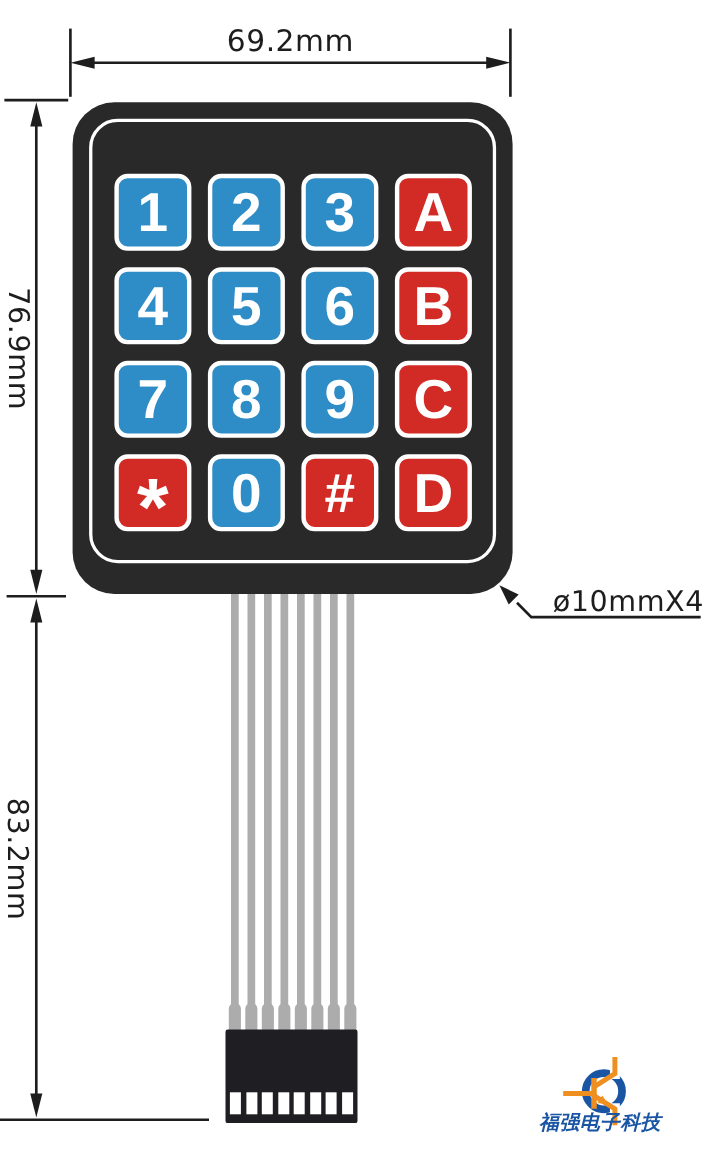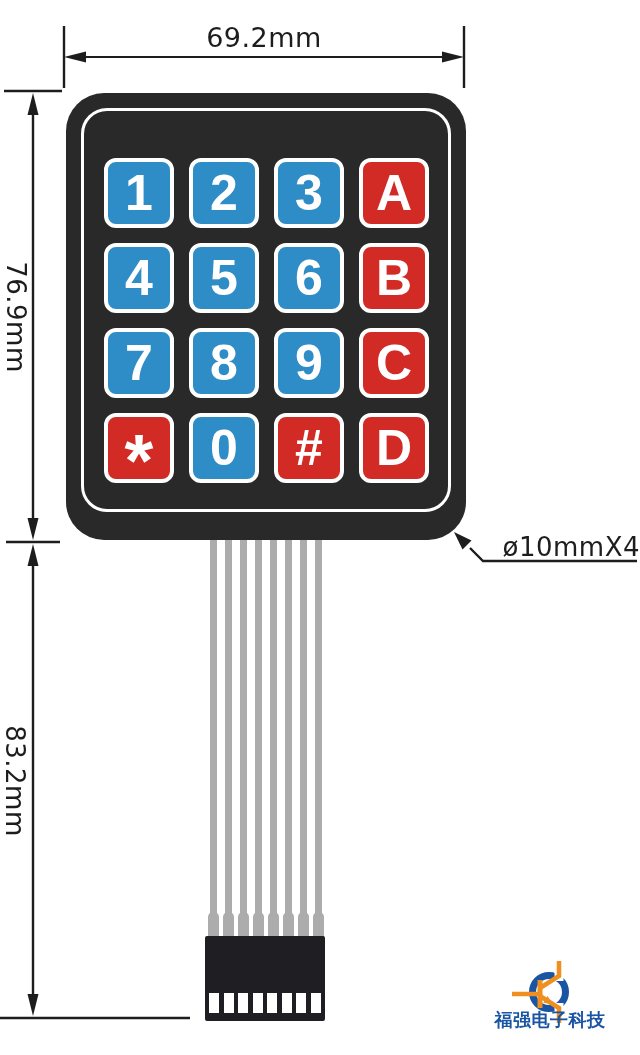--- a/index.html
+++ b/index.html
@@ -64,23 +64,24 @@
   }
   .slot-row{
     position:absolute;left:0;right:0;bottom:8px;height:20px;
     display:flex;justify-content:space-evenly;align-items:flex-end;
   }
   .slot{width:10px;height:20px;background:#ffffff;}
 
   
   .logo{position:absolute;left:504px;top:937px;width:92px;height:98px;}
   .logo-text{
-    position:absolute;left:490px;top:1008px;width:120px;text-align:center;
+    position:absolute;left:490px;top:1008px;width:120px;
     font-size:18px;font-weight:bold;color:var(--logo-blue);letter-spacing:0.5px;
     font-family:"Liberation Sans",sans-serif;
+    font-style:italic;
   }
 </style>
 </head>
 <body>
 
 <div id="canvas" data-name="product-diagram">
 
   <svg class="dim-svg" width="640" height="1055" viewBox="0 0 640 1055" data-name="dimension-annotations">
 
     <g data-name="width-dimension" stroke="#1d1d1d" stroke-width="2.4" fill="#1d1d1d">

